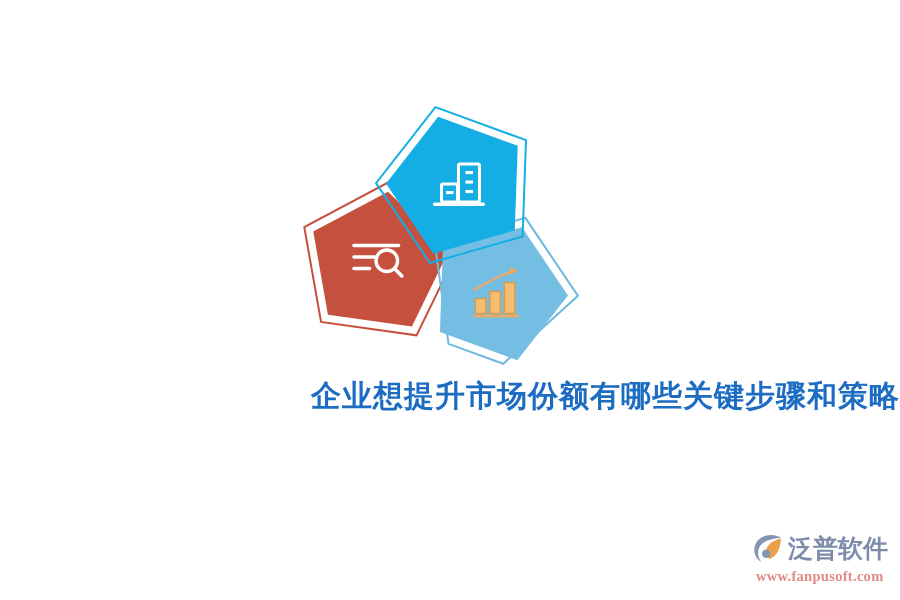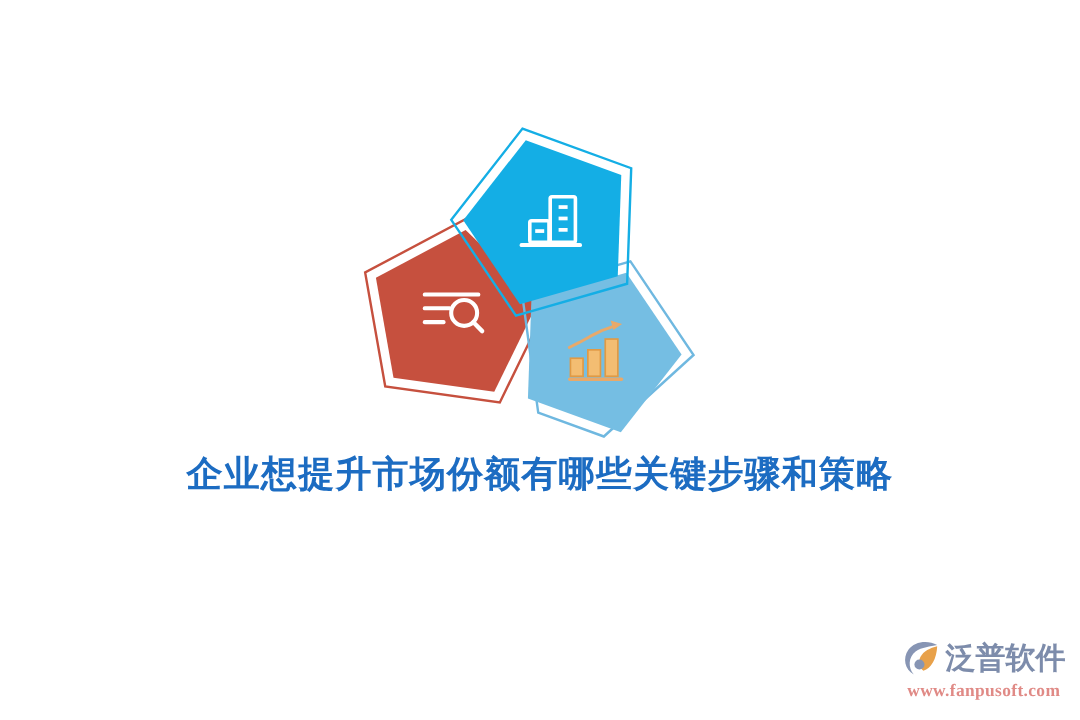--- a/index.html
+++ b/index.html
@@ -37,21 +37,21 @@
     height: 255px;
     overflow: visible;
   }
 
   
   #page-title {
     position: absolute;
     left: 0;
     top: 375px;
     width: 900px;
-    text-align: center;
+    text-align: right;
     font-size: 30px;
     font-weight: bold;
     letter-spacing: 1px;
     color: #1c6cc2;
     white-space: nowrap;
     line-height: 42px;
     font-family: "DejaVu Sans", "Liberation Sans", sans-serif;
   }
 
   

